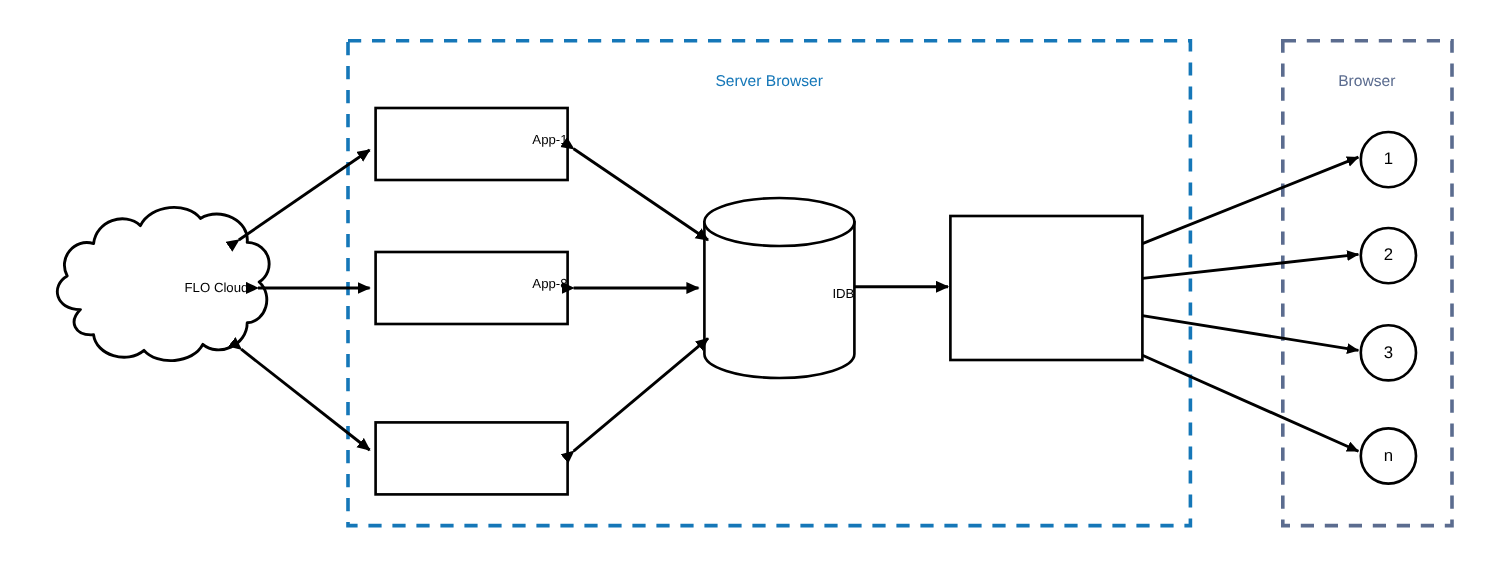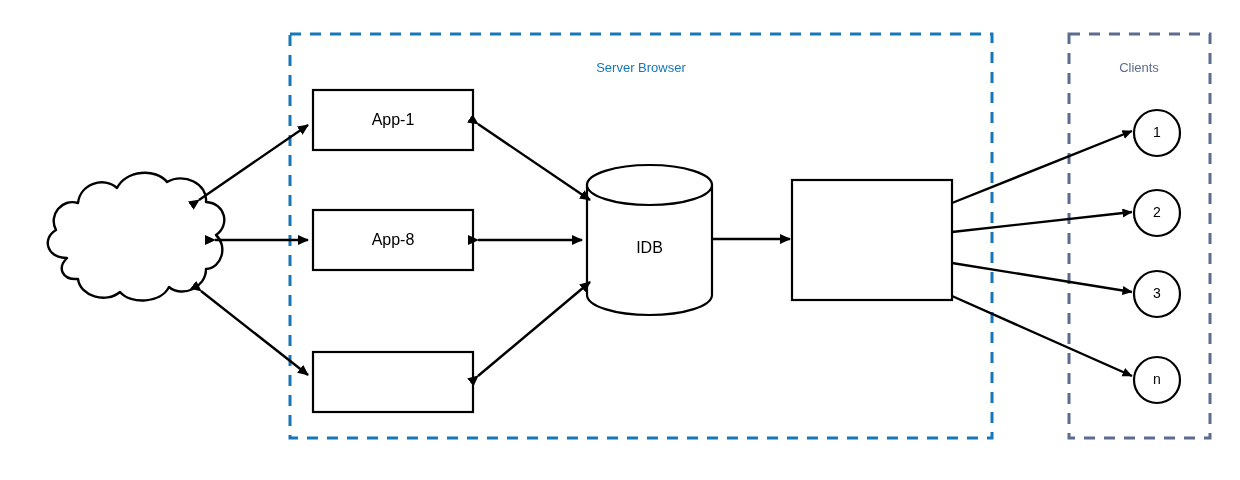--- a/index.html
+++ b/index.html
@@ -23,23 +23,23 @@
     width: 1240px;
     height: 480px;
   }
   .lbl {
     position: absolute;
     font-family: "Liberation Sans", sans-serif;
     white-space: nowrap;
     pointer-events: none;
   }
   .node-label {
-    font-size: 16px;
+    font-size: 11px;
     color: #000000;
-    text-align: center;
+    text-align: right;
   }
   .group-label {
     font-size: 13px;
     text-align: center;
   }
   .circle-label {
     font-size: 14px;
     color: #000000;
     text-align: center;
   }
@@ -110,22 +110,23 @@
 
     <line x1="940" y1="232" x2="1120" y2="212" stroke="#000000" stroke-width="2.4" marker-end="url(#ahs)"></line>
 
     <line x1="940" y1="263" x2="1120" y2="292" stroke="#000000" stroke-width="2.4" marker-end="url(#ahs)"></line>
 
     <line x1="940" y1="296" x2="1120" y2="376" stroke="#000000" stroke-width="2.4" marker-end="url(#ahs)"></line>
   </svg>
 
   <div class="lbl group-label" style="left:529px; top:60px; width:200px; color:#1577b8;">Server Browser</div>
 
-  <div class="lbl group-label" style="left:1067px; top:60px; width:120px; color:#5b6c8f;">Clients</div>
+  <div class="lbl group-label" style="left:1067px; top:60px; width:120px; color:#5b6c8f;">Browser</div>
 
+  <div class="lbl node-label" style="left:45px; top:234px; width:150px;">FLO Cloud</div>
 
   <div class="lbl node-label" style="left:301px; top:111px; width:160px;">App-1</div>
 
   <div class="lbl node-label" style="left:301px; top:231px; width:160px;">App-8</div>
 
 
   <div class="lbl node-label" style="left:575px; top:239px; width:125px;">IDB</div>
 
 
   <div class="lbl circle-label" style="left:1125px; top:124px; width:40px;">1</div>

